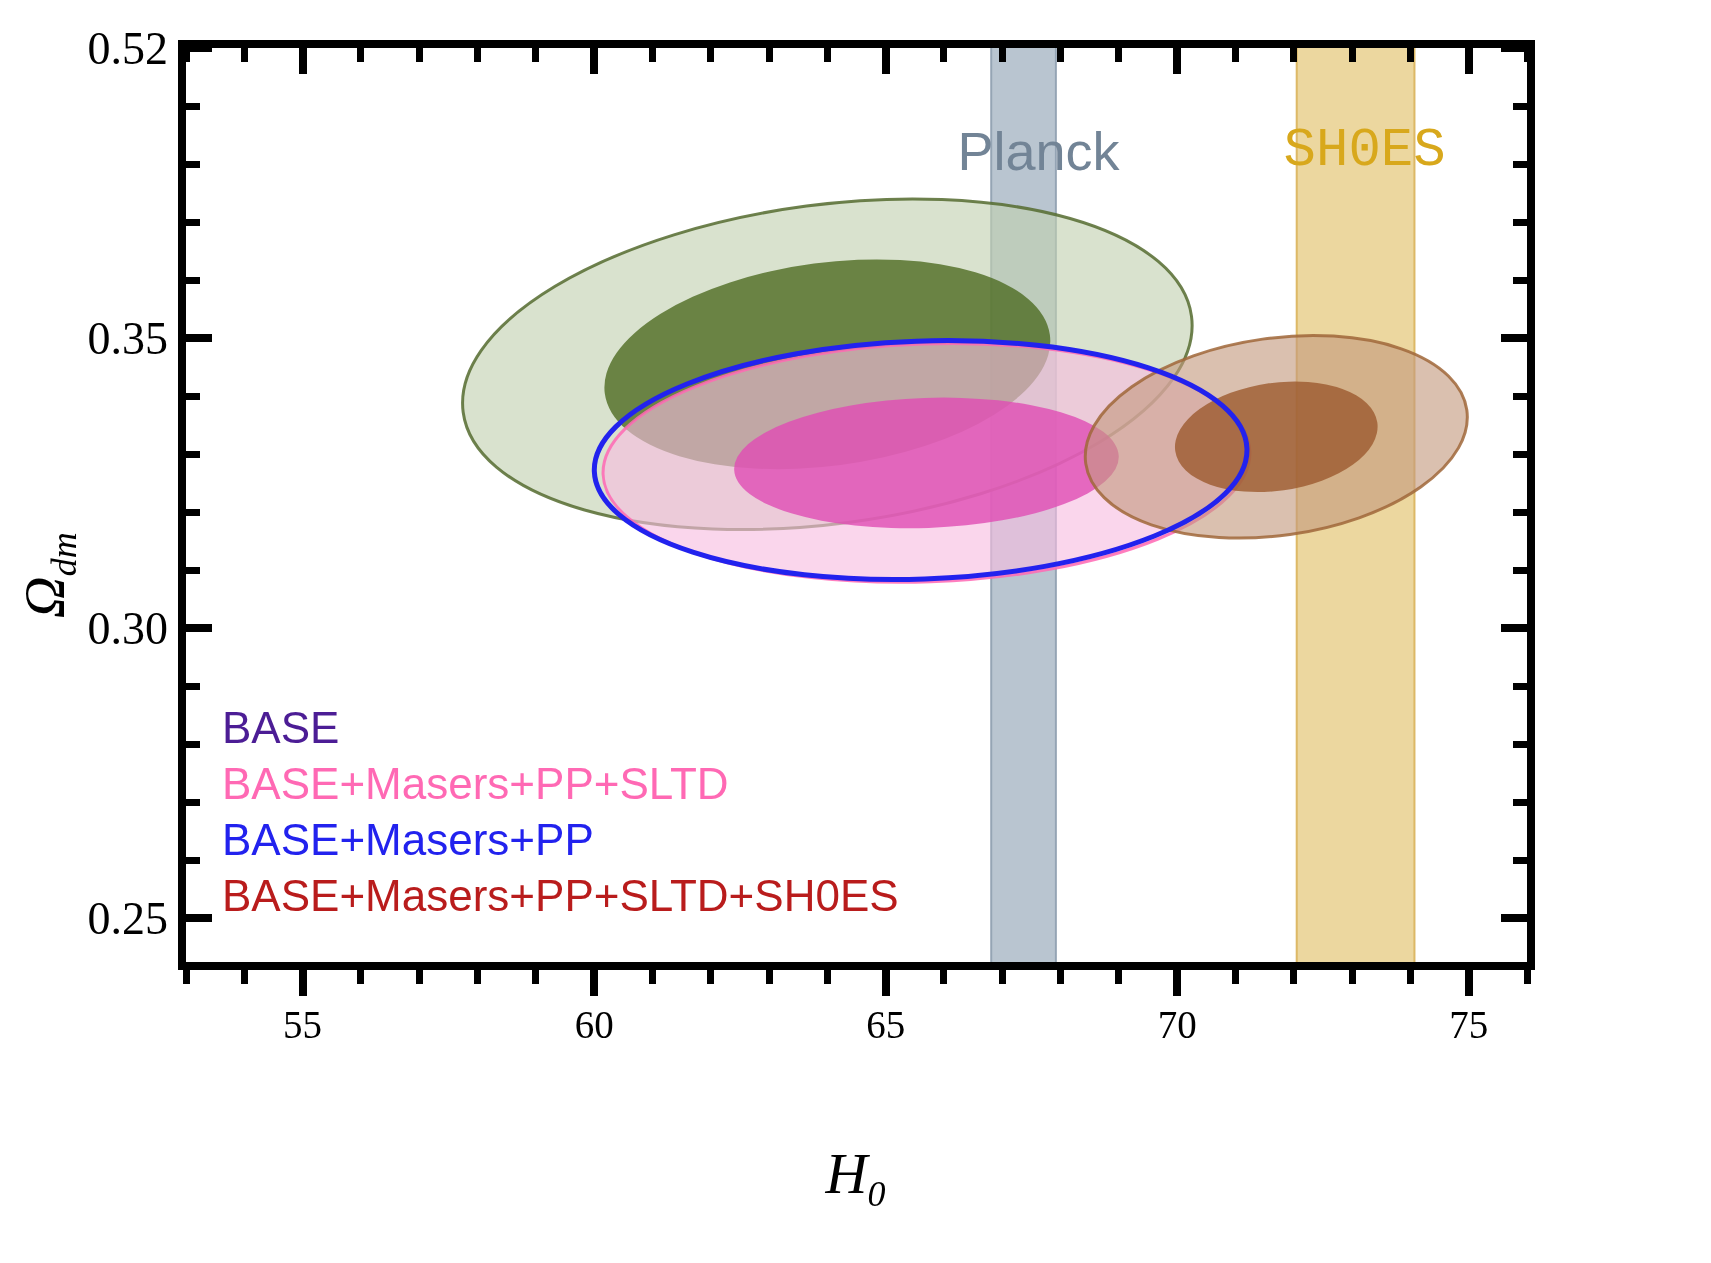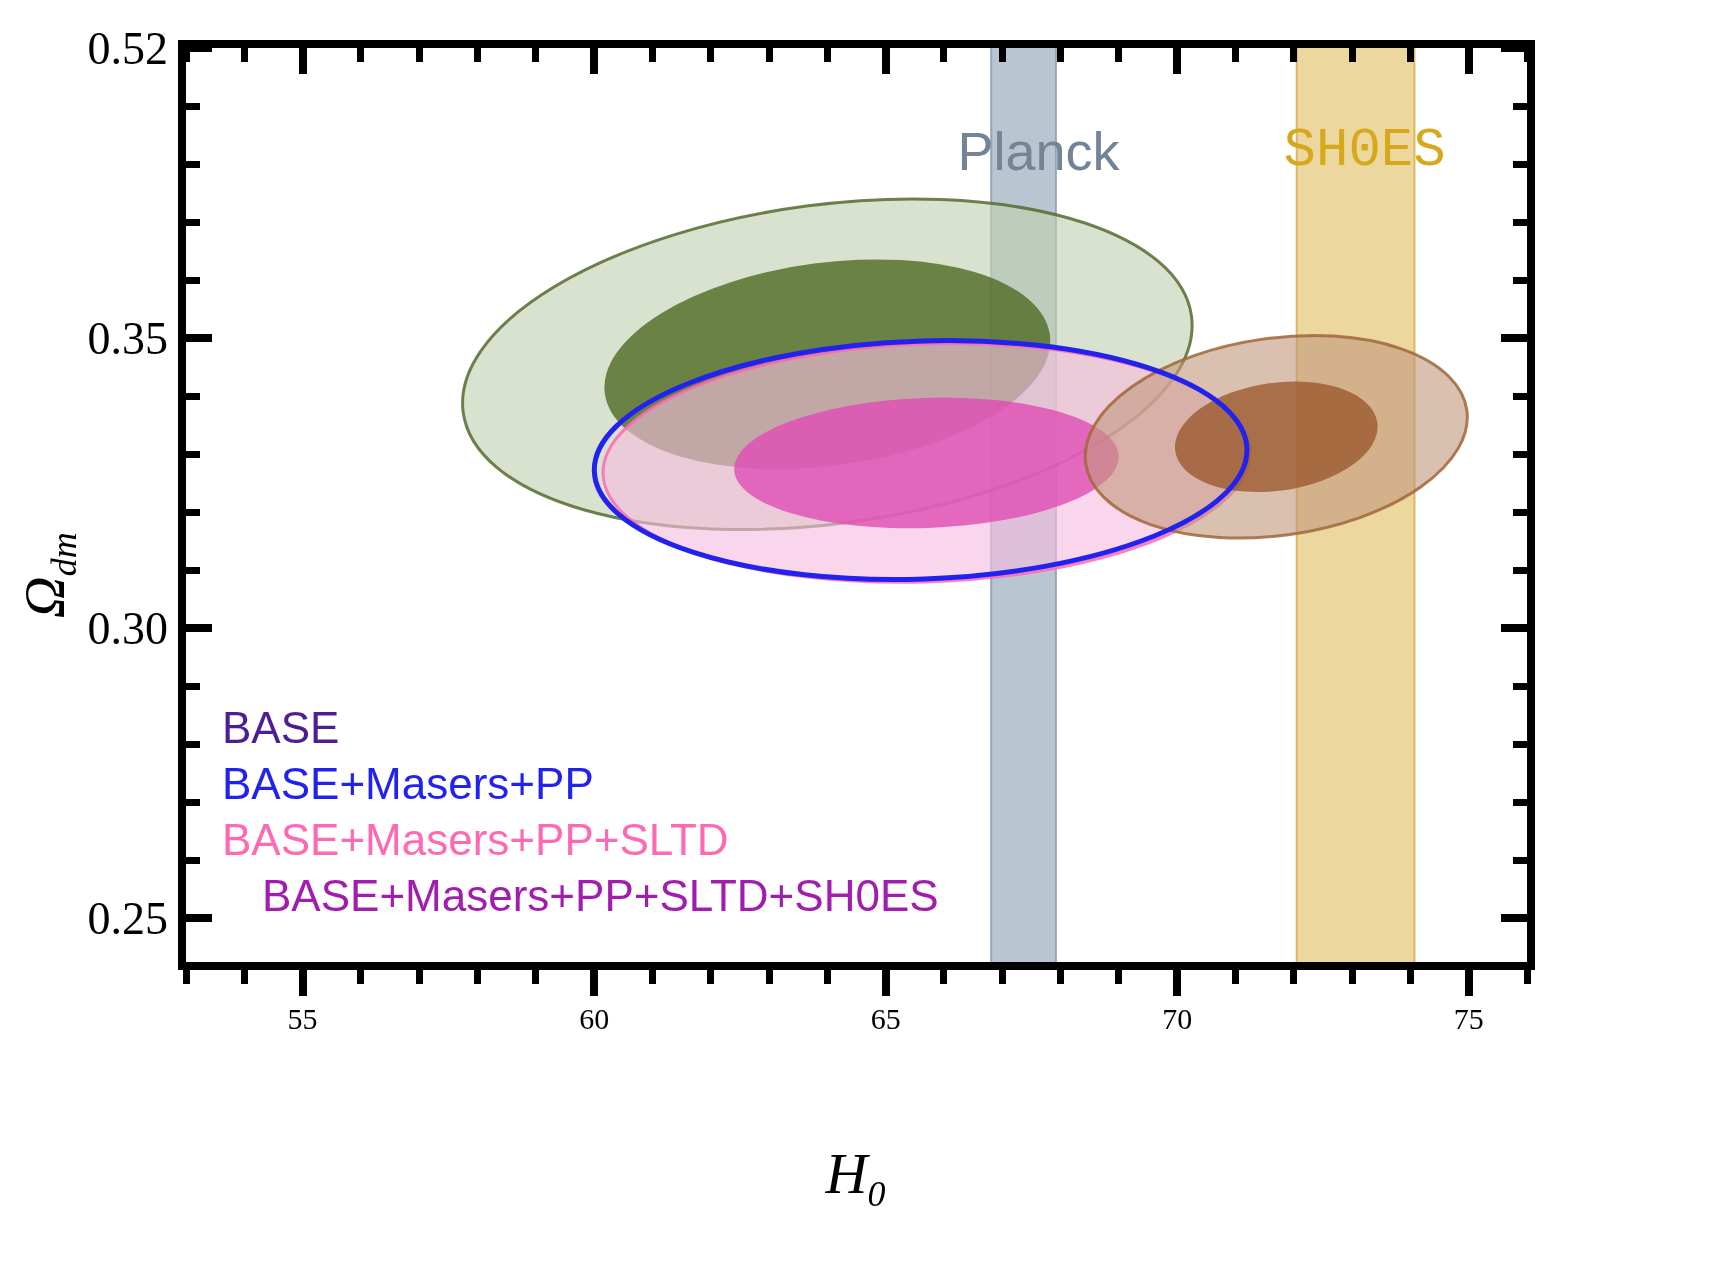--- a/index.html
+++ b/index.html
@@ -29,21 +29,21 @@
   .xtick-minor-t{width:7px;height:22px;}
 
   
   .ylabel-tick{
     position:absolute; right:1543px; text-align:right;
     font-family:"Liberation Serif",serif; font-size:46px; color:#000;
     transform:translateY(-50%); white-space:nowrap;
   }
   .xlabel-tick{
     position:absolute; top:1002px; text-align:center; width:140px;
-    font-family:"Liberation Serif",serif; font-size:30px; color:#000;
+    font-family:"Liberation Serif",serif; font-size:39px; color:#000;
     transform:translateX(-70px); white-space:nowrap;
   }
 
   
   #ylabel-axis{
     position:absolute; left:-62px; top:538px; width:220px;
     text-align:center;
     font-family:"Liberation Serif",serif; font-style:italic; font-size:58px; color:#000;
     transform:rotate(-90deg); transform-origin:center center; white-space:nowrap;
   }
@@ -95,23 +95,23 @@
 
   <div id="ylabel-axis">
     <span>Ω</span><span class="sub">dm</span>
   </div>
   <div id="xlabel-axis">
     <span>H</span><span class="sub">0</span>
   </div>
 
   <div id="legend">
       <div class="legend-entry" style="color: #4c1d95;">BASE</div>
+      <div class="legend-entry" style="color: rgb(255, 105, 180);">BASE+Masers+PP+SLTD</div>
       <div class="legend-entry" style="color: rgb(34, 34, 238);">BASE+Masers+PP</div>
-      <div class="legend-entry" style="color: rgb(255, 105, 180);">BASE+Masers+PP+SLTD</div>
-      <div class="legend-entry" style="color: #a21caf; margin-left: 40px;">BASE+Masers+PP+SLTD+SH0ES</div>
+      <div class="legend-entry" style="color: #b91c1c;">BASE+Masers+PP+SLTD+SH0ES</div>
     </div>
 
 <div class="band-label" style="color: rgb(114, 132, 150); top: 120px; left: 957.542px;">Planck</div>
     <div class="band-label" style="color: rgb(216, 168, 28); top: 120px; left: 1283.59px; font-family: Liberation Mono, monospace;">SH0ES</div>
     <div class="tick ytick-major" style="top: 914.476px;"></div>
     <div class="tick ytick-major-r" style="top: 914.476px; left: 1501px;"></div>
     <div class="tick ytick-minor" style="top: 856.944px;"></div>
     <div class="tick ytick-minor-r" style="top: 856.944px; left: 1513px;"></div>
     <div class="tick ytick-minor" style="top: 798.913px;"></div>
     <div class="tick ytick-minor-r" style="top: 798.913px; left: 1513px;"></div>

